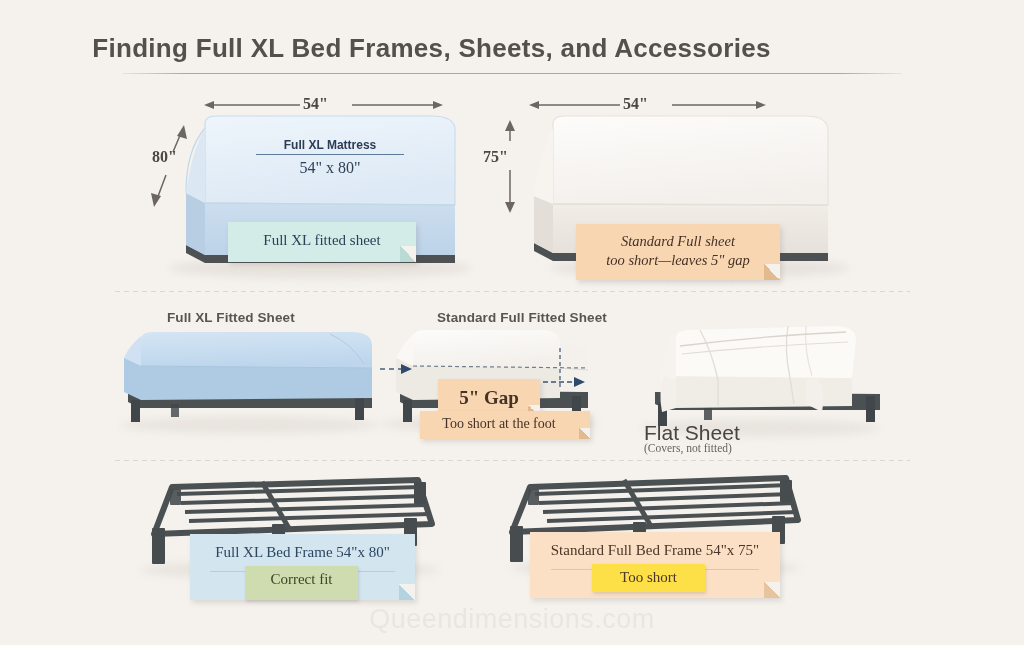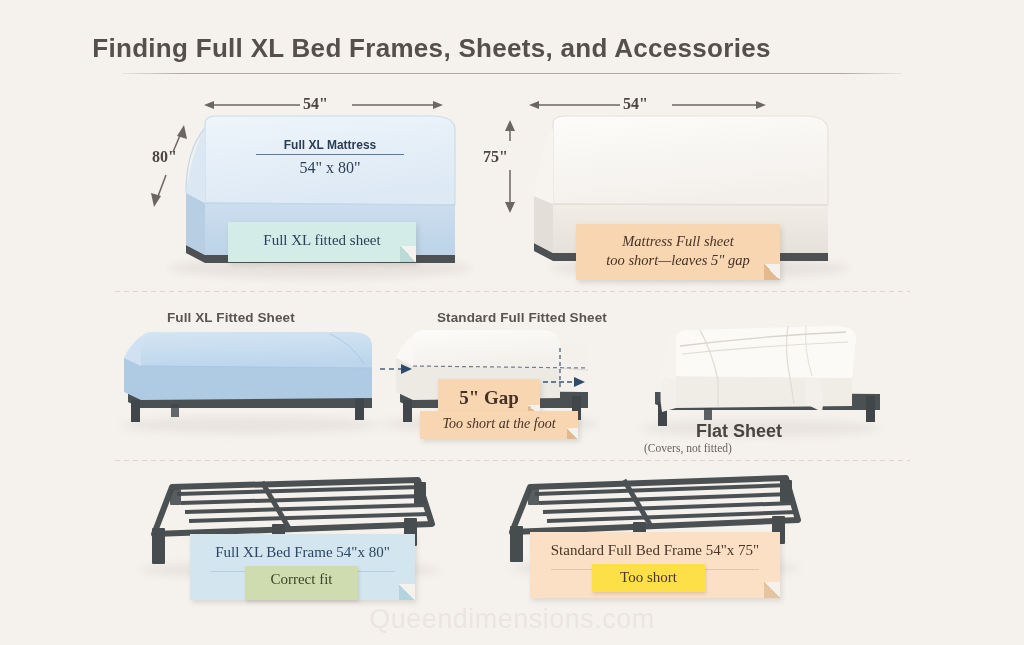--- a/index.html
+++ b/index.html
@@ -74,23 +74,23 @@
     position:absolute;left:0;top:604px;width:1024px;text-align:center;
     font-family:"Liberation Sans", sans-serif;
     font-size:27px;color:#eae5e0;letter-spacing:.5px;
   }
   .sub-note{
     position:absolute;text-align:left;
     font-family:"Liberation Serif", serif;
     font-size:11.5px;color:#6a625c;
   }
   .flat-title{
-    position:absolute;text-align:center;
-    font-family:"Liberation Sans", sans-serif;
-    font-size:18px;color:#4a4440;font-weight:700;
+    position:absolute;
+    font-family:"Liberation Sans", sans-serif;
+    font-size:21px;color:#4a4440;font-weight:400;
   }
   .mtop-title{
     position:absolute;width:100%;text-align:center;
     font-family:"Liberation Sans", sans-serif;
     font-weight:700;font-size:12px;color:#2b3d54;
   }
   .mtop-sub{
     position:absolute;width:100%;text-align:center;
     font-family:"Liberation Serif", serif;
     font-size:16px;color:#2f4156;
@@ -304,34 +304,34 @@
   <div class="callout teal" style="left:228px;top:222px;width:176px;padding:9px 6px 11px 6px;font-size:15px;">
     <div>Full XL fitted sheet</div>
     <span class="fold"></span>
   </div>
 
   <div class="lbl dim-text" style="left:623px;top:95px;">54"</div>
   <div class="lbl dim-text" style="left:483px;top:148px;">75"</div>
 
 
   <div class="callout orange" style="left:576px;top:224px;width:192px;padding:8px 6px 10px 6px;font-size:14.5px;font-style:italic;">
-    <div>Mattress Full sheet</div>
+    <div>Standard Full sheet</div>
     <div>too short—leaves 5" gap</div>
     <span class="fold"></span>
   </div>
 
   <div class="lbl sec-head" style="left:167px;top:310px;">Full XL Fitted Sheet</div>
   <div class="lbl sec-head" style="left:437px;top:310px;">Standard Full Fitted Sheet</div>
 
   <div class="callout orange" style="left:438px;top:379px;width:94px;padding:6px 4px 7px 4px;font-size:19px;font-weight:600;">
     <span>5" Gap</span>
     <span class="fold" style="width:12px;height:12px;"></span>
   </div>
 
-  <div class="callout orange" style="left:420px;top:411px;width:150px;padding:4px 4px 6px 4px;font-size:14px;font-style:italic;">
+  <div class="callout orange" style="left:420px;top:411px;width:150px;padding:4px 16px 6px 4px;font-size:14px;">
     <span>Too short at the foot</span>
     <span class="fold" style="width:11px;height:11px;"></span>
   </div>
 
   <div class="flat-title" style="left:644px;top:421px;width:190px;">Flat Sheet</div>
   <div class="sub-note" style="left:644px;top:442px;width:190px;">(Covers, not fitted)</div>
 
   <div class="callout blue" style="left:190px;top:534px;width:213px;padding:9px 6px 28px 6px;font-size:15px;">
     <span>Full XL Bed Frame 54"x 80"</span>
     <div style="width:185px;height:1px;background:#b6cfdd;margin:8px auto 0 auto;"></div>

